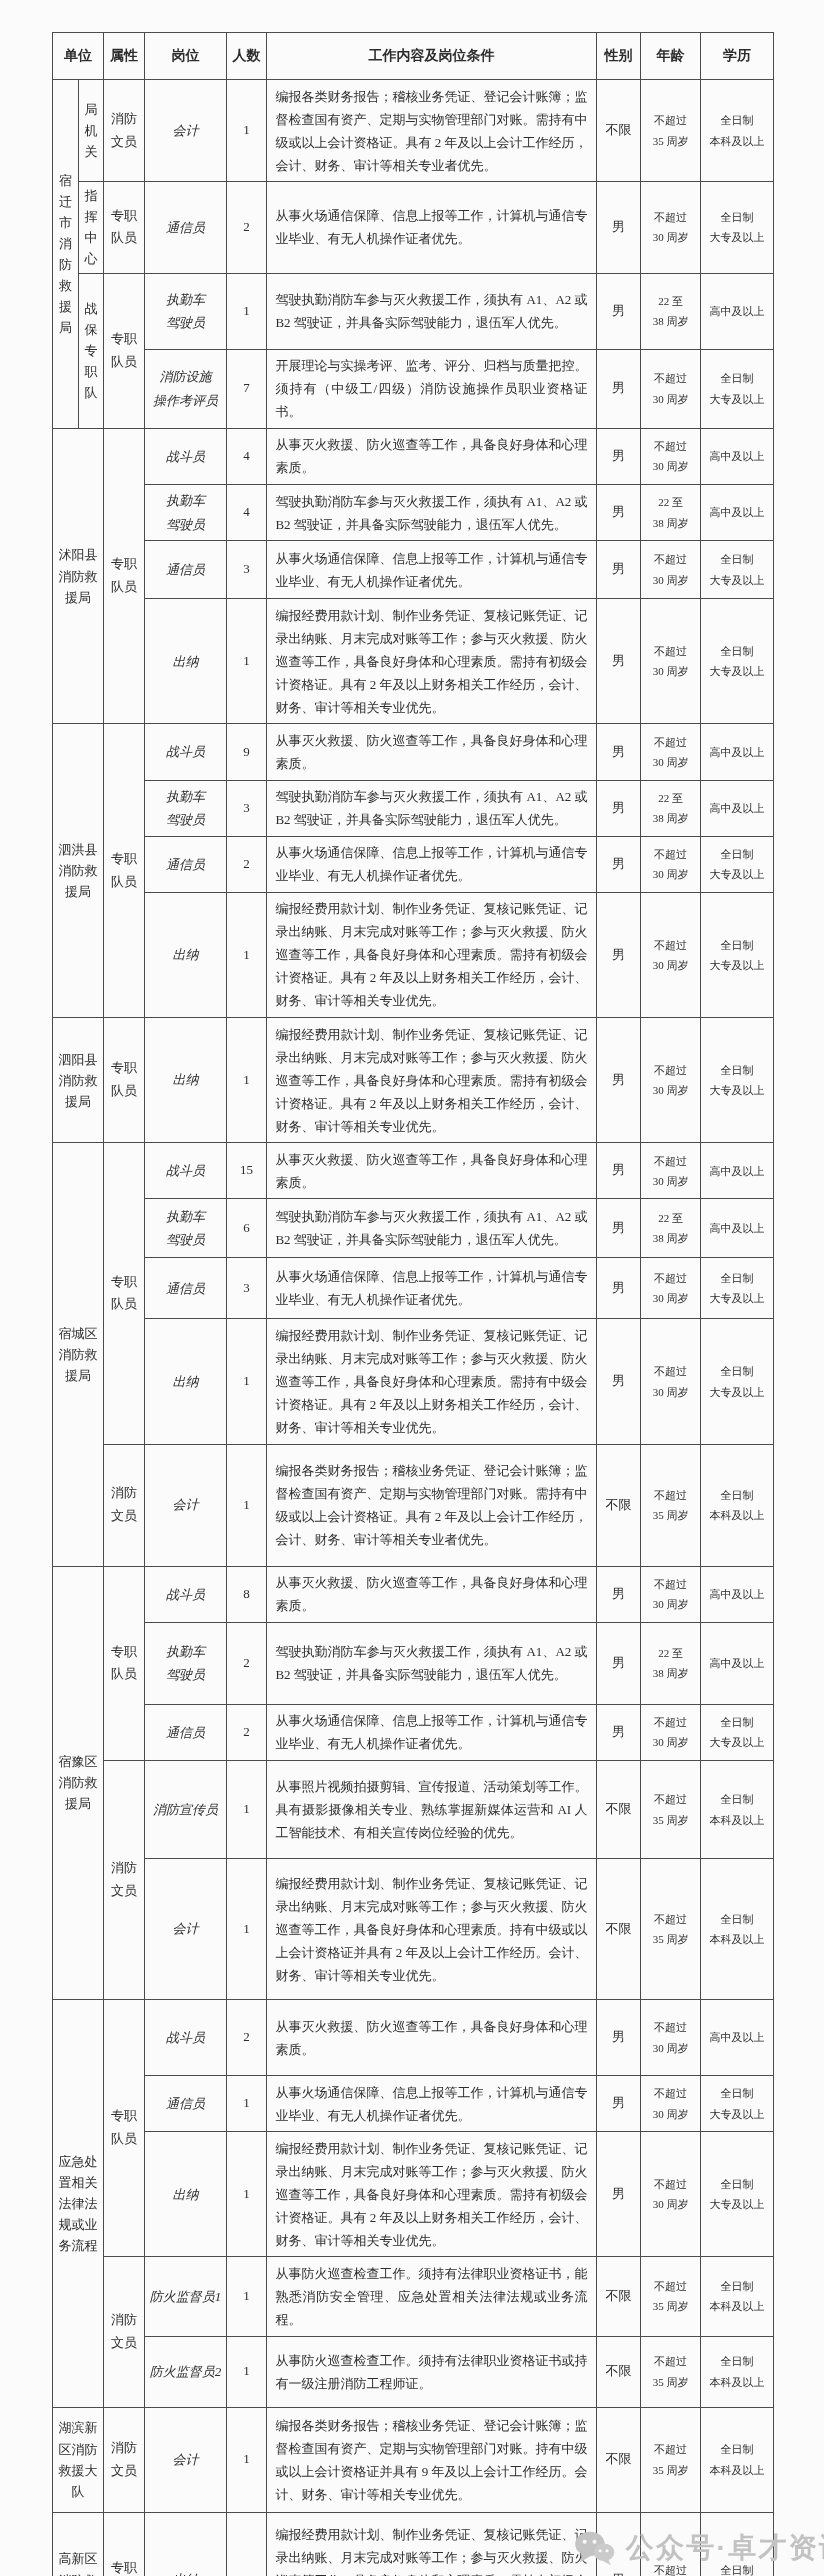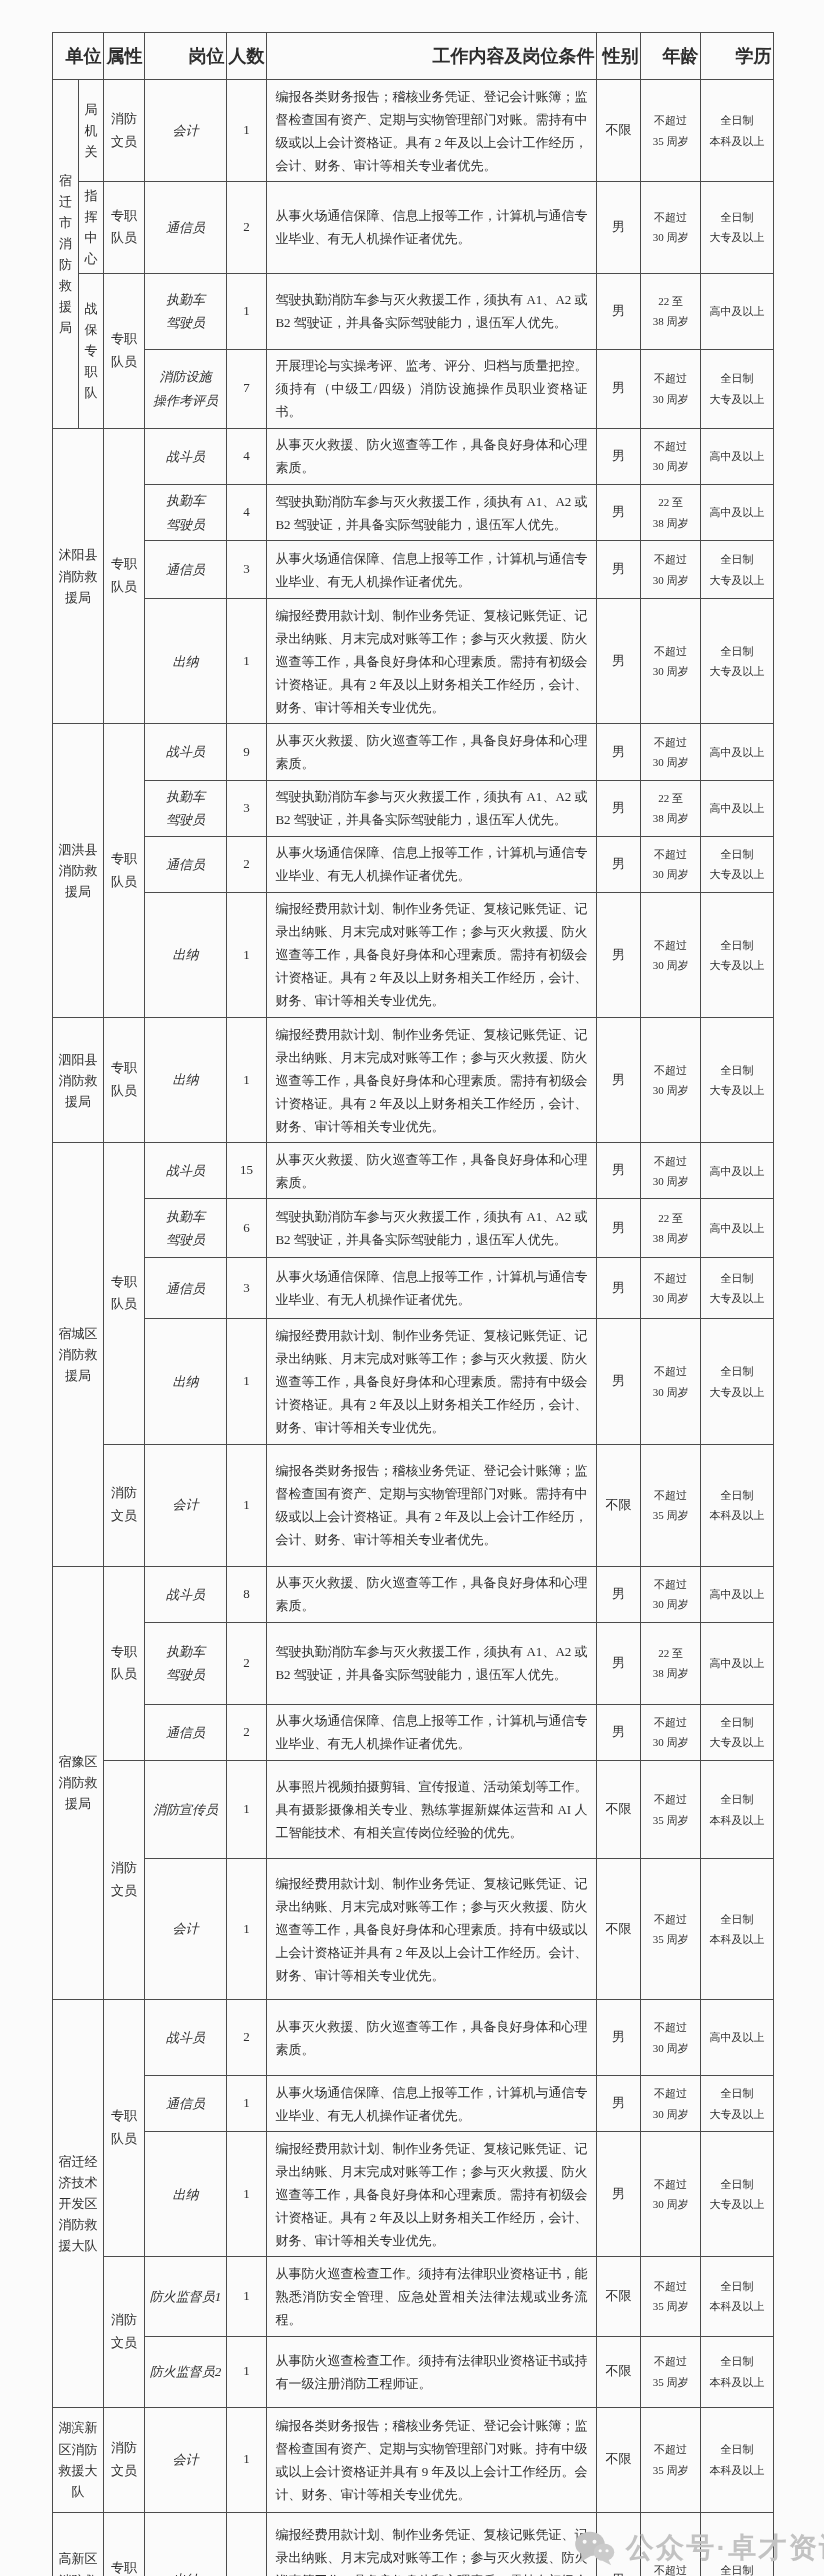--- a/index.html
+++ b/index.html
@@ -8,22 +8,22 @@
     background:#fbfbfb; color:#2d2d2d;
     font-family:"Liberation Serif", serif;
     overflow:hidden;
   }
   table.recruit {
     position:absolute; left:52px; top:32px; width:721px;
     border-collapse:collapse; table-layout:fixed;
   }
   th, td { border:1.1px solid #4c4c4c; }
   th {
-    font-size:18px; font-weight:bold; height:43px;
-    text-align:right; vertical-align:middle; padding:1.5px;
+    font-size:14px; font-weight:bold; height:43px;
+    text-align:center; vertical-align:middle; padding:1.5px;
   }
   td {
     font-size:13px; text-align:center; vertical-align:middle;
     padding:1.5px 2.3px; line-height:1.75;
   }
   td.unit, td.subunit { line-height:1.62; padding:3.1px 1.5px; }
   td.post { white-space:pre-line; line-height:1.8;font-style:italic; }
   td.count { font-size:13px; }
   td.work {
     text-align:justify; text-justify:inter-ideograph;
@@ -308,21 +308,21 @@
         <td class="post">会计</td>
         <td class="count">1</td>
         <td class="work">编报经费用款计划、制作业务凭证、复核记账凭证、记录出纳账、月末完成对账等工作；参与灭火救援、防火巡查等工作，具备良好身体和心理素质。持有中级或以上会计资格证并具有 2 年及以上会计工作经历。会计、财务、审计等相关专业优先。</td>
         <td class="gender">不限</td>
         <td class="age">不超过
 35 周岁</td>
         <td class="edu">全日制
 本科及以上</td>
       </tr>
       <tr class="sec" style="height: 76px;">
-        <td class="unit" rowspan="5" colspan="2">宿迁经济技术开发区消防救援大队</td>
+        <td class="unit" rowspan="5" colspan="2">应急处置相关法律法规或业务流程</td>
         <td class="attr" rowspan="3">专职队员</td>
         <td class="post">战斗员</td>
         <td class="count">2</td>
         <td class="work">从事灭火救援、防火巡查等工作，具备良好身体和心理素质。</td>
         <td class="gender">男</td>
         <td class="age">不超过
 30 周岁</td>
         <td class="edu">高中及以上</td>
       </tr>
       <tr style="height: 50px;">

